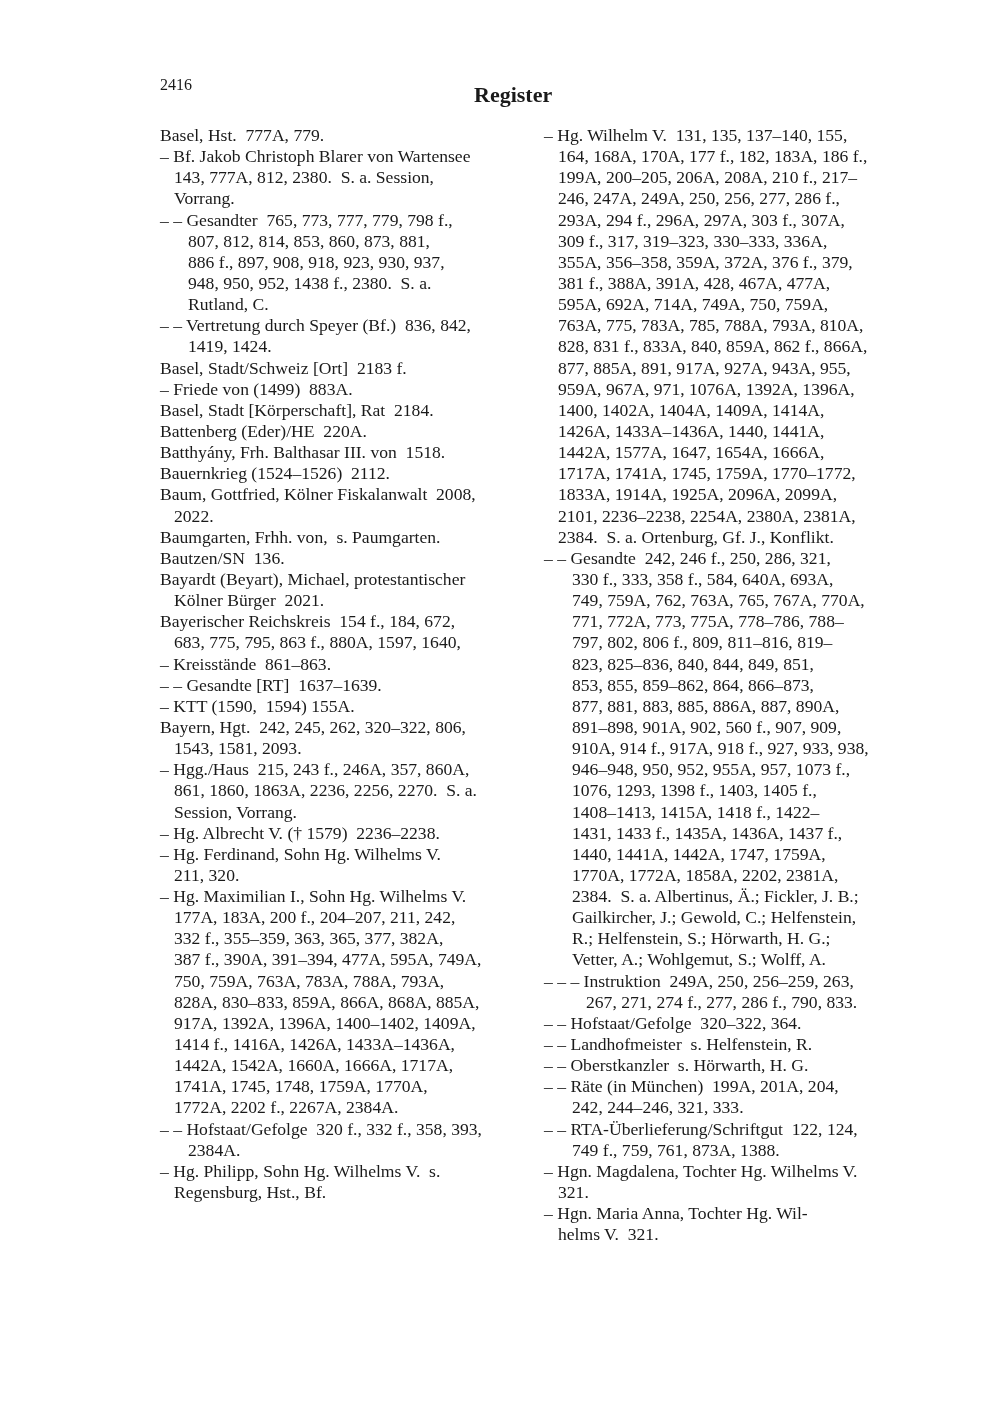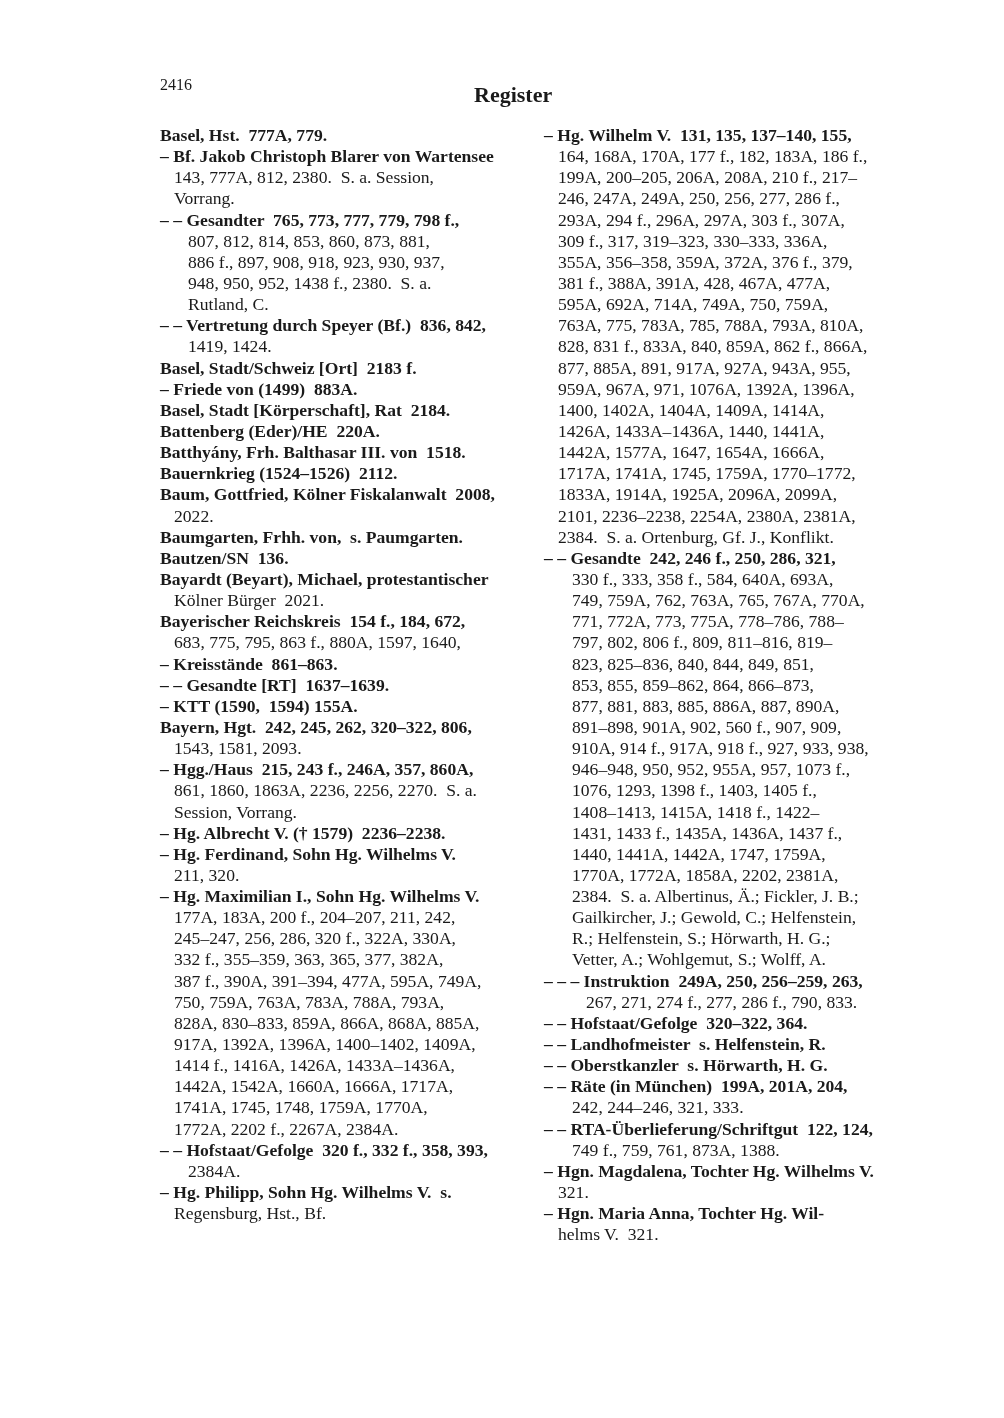--- a/index.html
+++ b/index.html
@@ -4,21 +4,21 @@
 <style>
   html, body { margin: 0; padding: 0; background: #ffffff; }
   body { width: 1004px; height: 1418px; position: relative; overflow: hidden;
          font-family: "Liberation Serif", "DejaVu Serif", serif; color: #1a1a1a; }
   .page-number { position: absolute; left: 160px; top: 76px; font-size: 16px; }
   .running-head { position: absolute; left: 474px; top: 82px; font-size: 22px; font-weight: bold; }
   .column { position: absolute; top: 125px; width: 380px; font-size: 17.6px; line-height: 21.15px; }
   .col-left { left: 160px; }
   .col-right { left: 544px; width: 380px; }
   .line { white-space: pre; height: 21.15px; }
-  .i0 { padding-left: 0; font-weight: bold; }
+  .i0 { padding-left: 0; }
   .i1 { padding-left: 14px; }
   .i2 { padding-left: 28px; }
   .i3 { padding-left: 42px; }
 </style>
 </head>
 <body>
 
 <div class="page-number">2416</div>
 <div class="running-head">Register</div>
 
@@ -54,21 +54,20 @@
     <div class="line i0">Bayern, Hgt.  242, 245, 262, 320–322, 806,</div>
     <div class="line i1">1543, 1581, 2093.</div>
     <div class="line i0">– Hgg./Haus  215, 243 f., 246A, 357, 860A,</div>
     <div class="line i1">861, 1860, 1863A, 2236, 2256, 2270.  S. a.</div>
     <div class="line i1">Session, Vorrang.</div>
     <div class="line i0">– Hg. Albrecht V. († 1579)  2236–2238.</div>
     <div class="line i0">– Hg. Ferdinand, Sohn Hg. Wilhelms V.</div>
     <div class="line i1">211, 320.</div>
     <div class="line i0">– Hg. Maximilian I., Sohn Hg. Wilhelms V.</div>
     <div class="line i1">177A, 183A, 200 f., 204–207, 211, 242,</div>
-    <div class="line i1">245–247, 256, 286, 320 f., 322A, 330A,</div>
     <div class="line i1">332 f., 355–359, 363, 365, 377, 382A,</div>
     <div class="line i1">387 f., 390A, 391–394, 477A, 595A, 749A,</div>
     <div class="line i1">750, 759A, 763A, 783A, 788A, 793A,</div>
     <div class="line i1">828A, 830–833, 859A, 866A, 868A, 885A,</div>
     <div class="line i1">917A, 1392A, 1396A, 1400–1402, 1409A,</div>
     <div class="line i1">1414 f., 1416A, 1426A, 1433A–1436A,</div>
     <div class="line i1">1442A, 1542A, 1660A, 1666A, 1717A,</div>
     <div class="line i1">1741A, 1745, 1748, 1759A, 1770A,</div>
     <div class="line i1">1772A, 2202 f., 2267A, 2384A.</div>
     <div class="line i0">– – Hofstaat/Gefolge  320 f., 332 f., 358, 393,</div>

